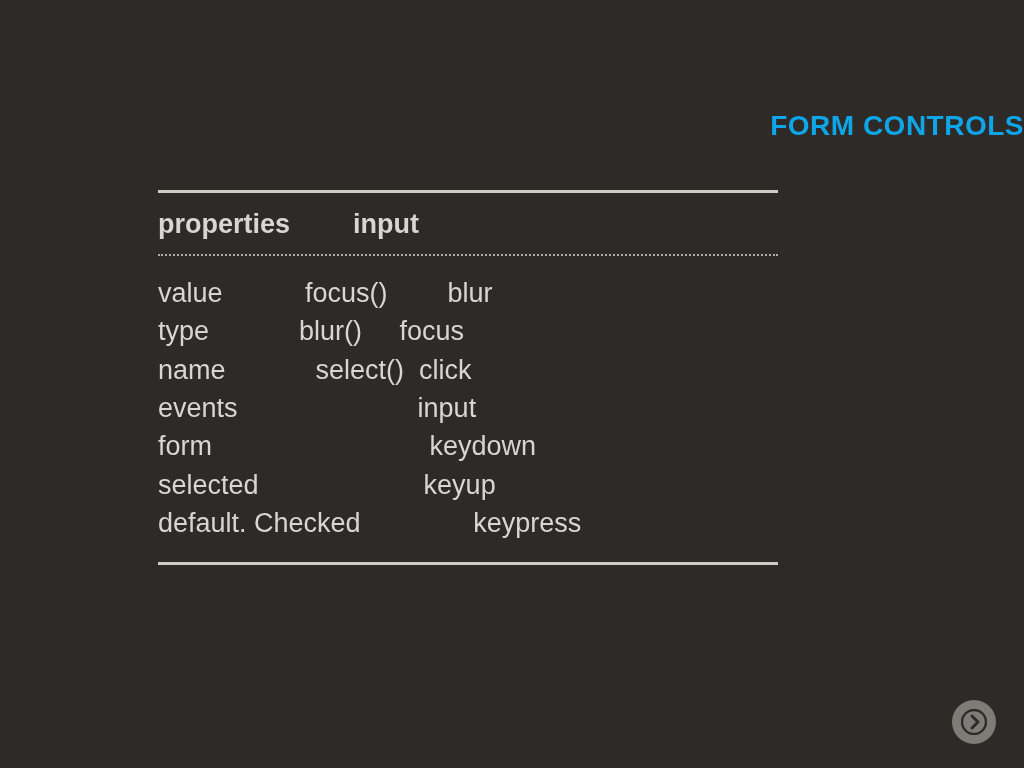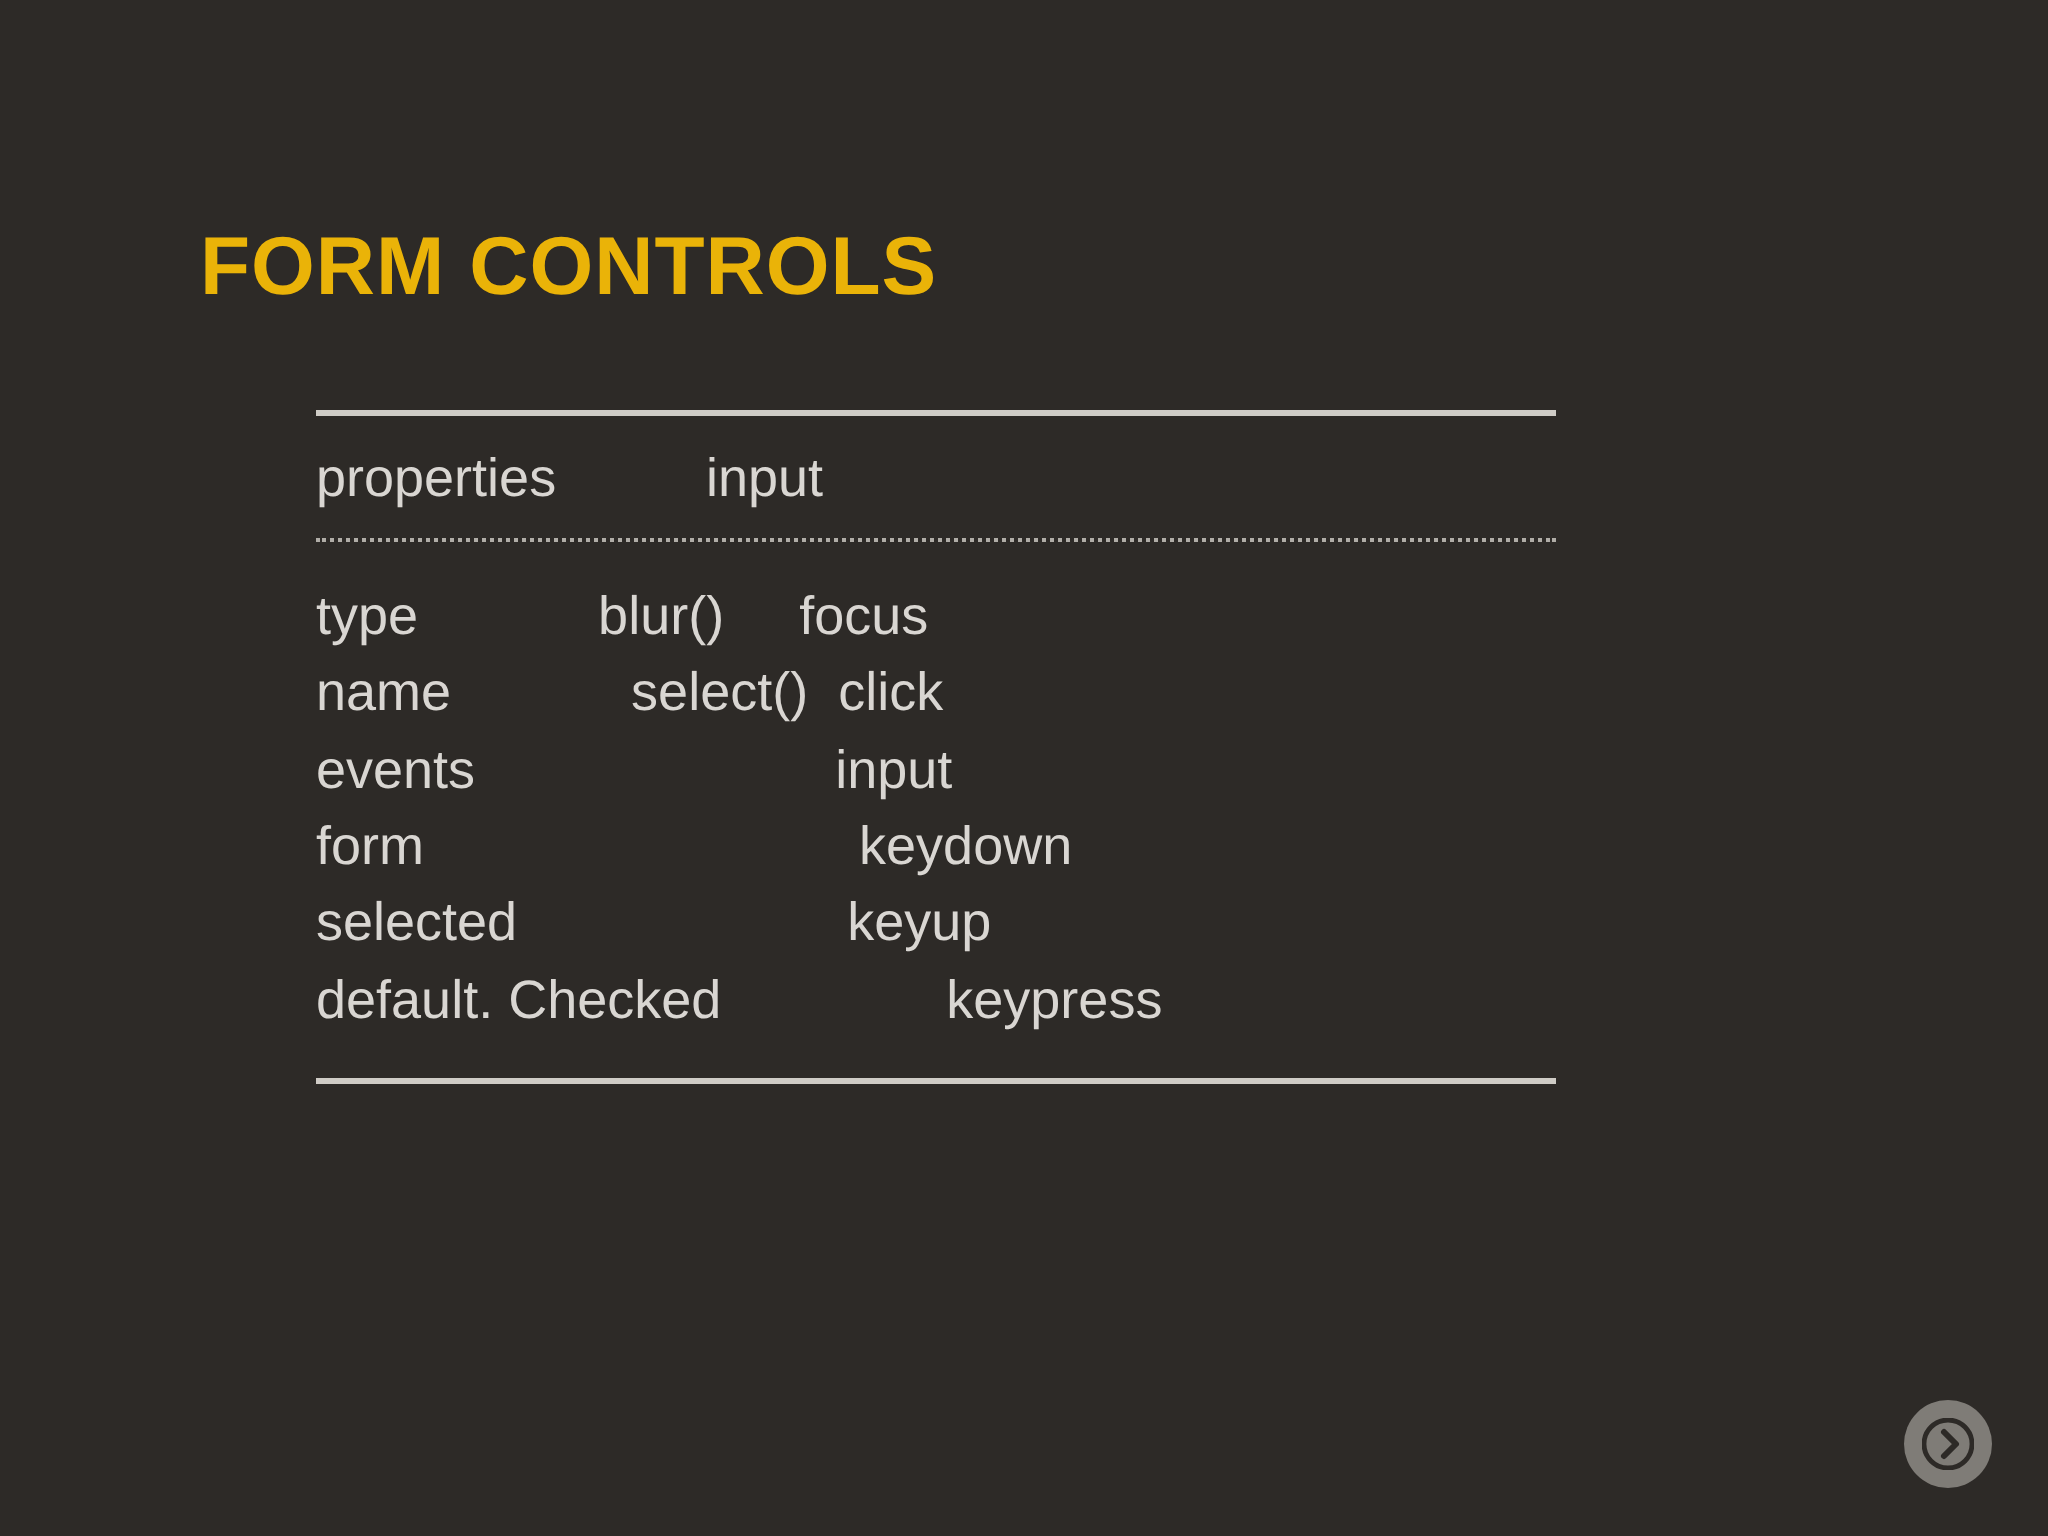--- a/index.html
+++ b/index.html
@@ -12,45 +12,46 @@
     overflow: hidden;
   }
   .slide {
     position: relative;
     width: 1024px;
     height: 768px;
     padding-top: 110px;
     padding-left: 100px;
   }
   .title {
-    font-size: 41px;
+    font-size: 28px;
     font-weight: 700;
-    color: #eab308;
+    color: #0ea5e9;
     letter-spacing: 0.5px;
     margin-bottom: 48px;
+    text-align: right;
   }
   .content {
     margin-left: 58px;
     width: 620px;
   }
   .hr-solid {
     border: none;
     border-top: 3px solid #cfccc6;
     margin: 0;
   }
   .hr-dotted {
     border: none;
     border-top: 2px dotted #b0ada7;
     margin: 0;
   }
   .headers {
     display: flex;
     padding: 16px 0 14px 0;
     font-size: 27px;
-    font-weight: 400;
+    font-weight: 700;
     color: #d9d6d2;
   }
   .headers .h0 { width: 195px; }
   .headers .h1 { width: 255px; }
   .headers .h2 { }
   .body {
     padding: 18px 0 20px 0;
     font-size: 27px;
     line-height: 1.42;
     color: #d9d6d2;
@@ -78,20 +79,21 @@
   <div class="title">FORM CONTROLS</div>
 
   <div class="content">
     <hr class="hr-solid">
     <div class="headers">
       <div class="h0">properties</div>
       <div class="h2">input</div>
     </div>
     <hr class="hr-dotted">
     <div class="body">
+      <div class="line">value           focus()        blur</div>
       <div class="line">type            blur()     focus</div>
       <div class="line">name            select()  click</div>
       <div class="line">events                        input</div>
       <div class="line">form                             keydown</div>
       <div class="line">selected                      keyup</div>
       <div class="line">default. Checked               keypress</div>
     </div>
     <hr class="hr-solid">
   </div>
 

